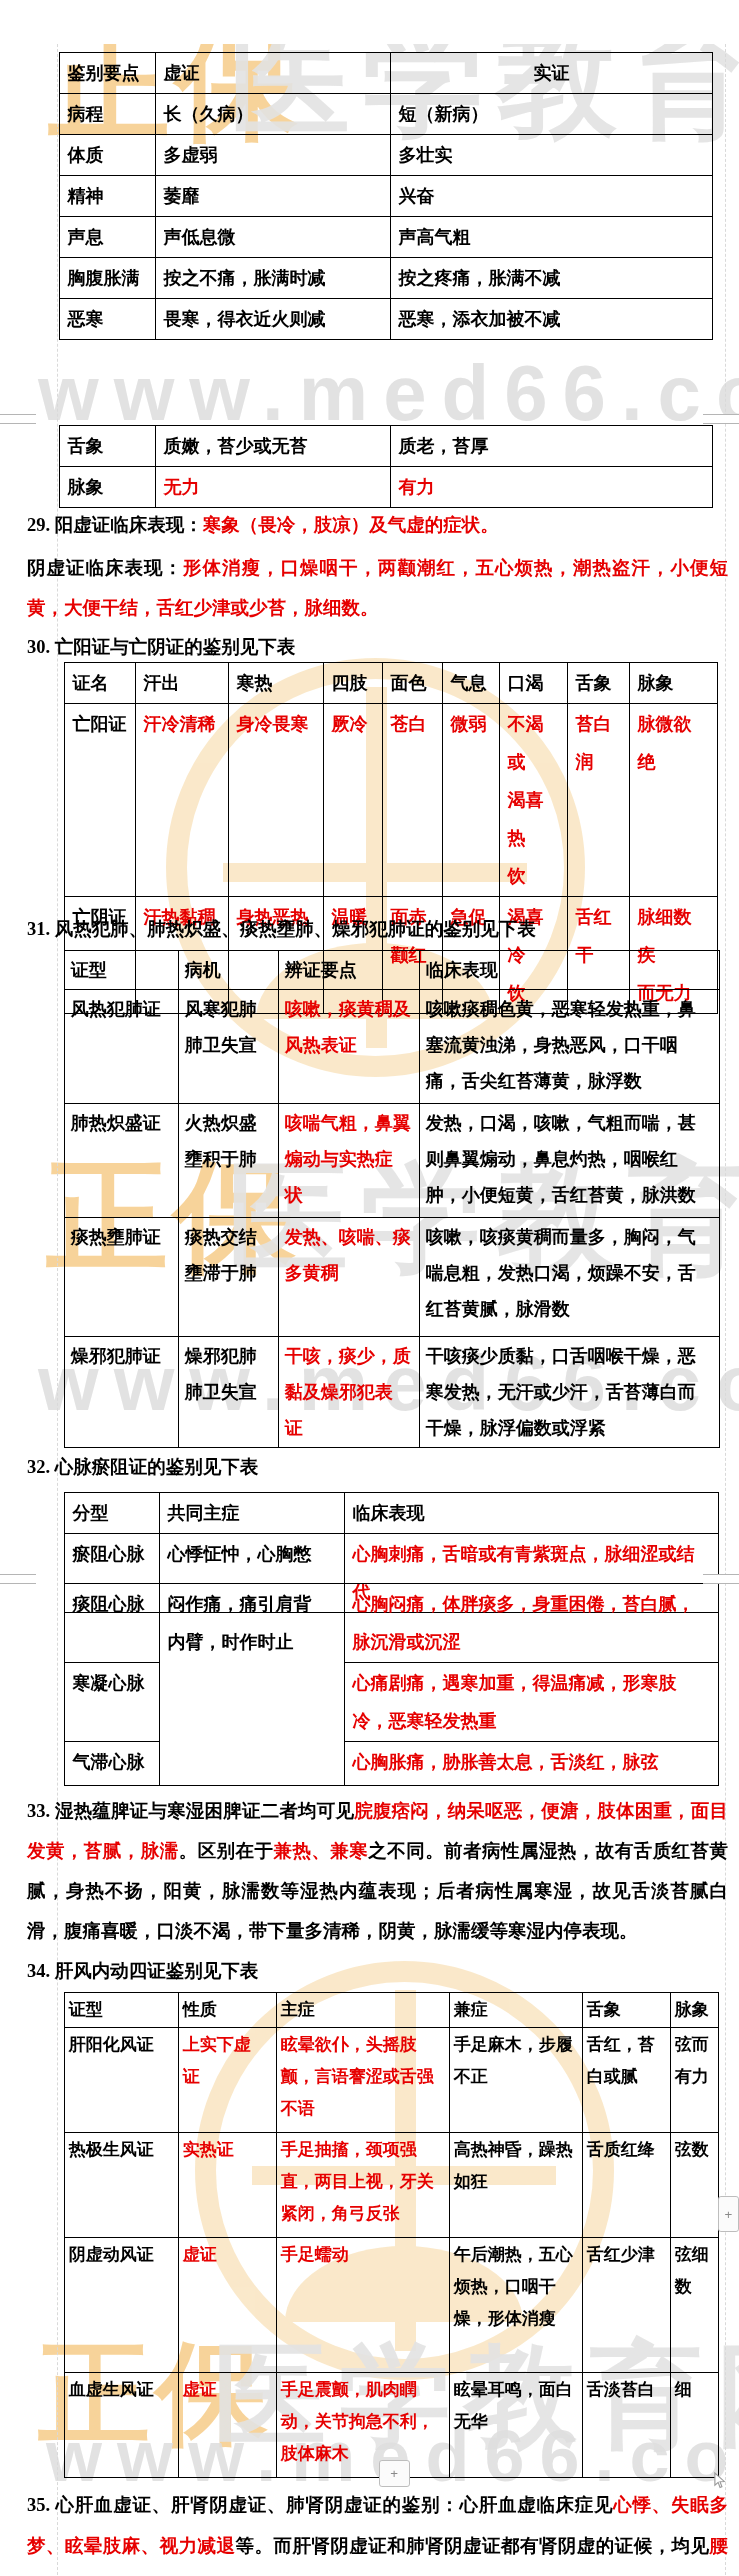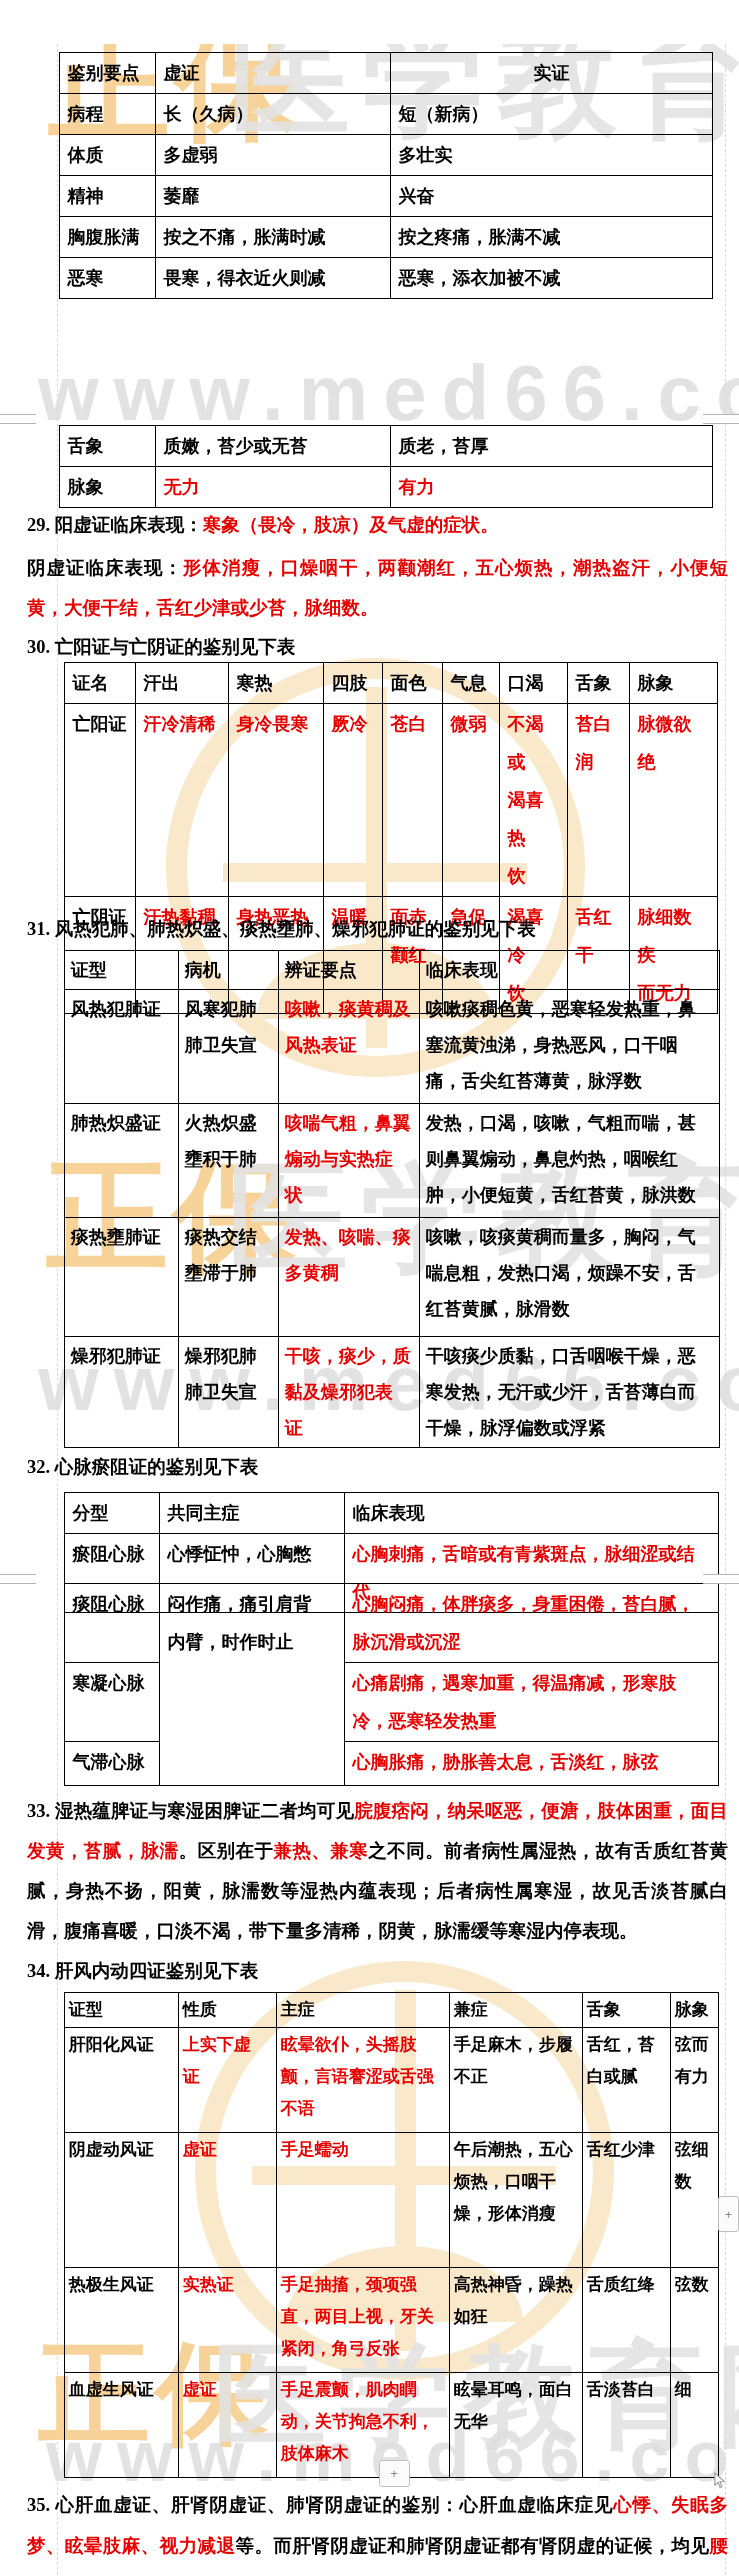--- a/index.html
+++ b/index.html
@@ -95,20 +95,25 @@
         </tr>
     <tr>
           <td>体质</td>
           <td>多虚弱</td>
           <td>多壮实</td>
         </tr>
     <tr>
           <td>精神</td>
           <td>萎靡</td>
           <td>兴奋</td>
+        </tr>
+    <tr>
+          <td>声息</td>
+          <td>声低息微</td>
+          <td>声高气粗</td>
         </tr>
     <tr>
           <td>胸腹胀满</td>
           <td>按之不痛，胀满时减</td>
           <td>按之疼痛，胀满不减</td>
         </tr>
     <tr>
           <td>恶寒</td>
           <td>畏寒，得衣近火则减</td>
           <td>恶寒，添衣加被不减</td>
@@ -337,43 +342,43 @@
           <td class="red">眩晕欲仆，头摇肢
 颤，言语謇涩或舌强
 不语</td>
           <td>手足麻木，步履
 不正</td>
           <td>舌红，苔
 白或腻</td>
           <td>弦而
 有力</td>
     </tr>
+    <tr style="height:105px;">
+      <td>热极生风证</td>
+          <td class="red">实热证</td>
+          <td class="red">手足抽搐，颈项强
+直，两目上视，牙关
+紧闭，角弓反张</td>
+          <td>高热神昏，躁热
+如狂</td>
+          <td>舌质红绛</td>
+          <td>弦数</td>
+    </tr>
     <tr style="height:135px;">
       <td>阴虚动风证</td>
           <td class="red">虚证</td>
           <td class="red">手足蠕动</td>
           <td>午后潮热，五心
 烦热，口咽干
 燥，形体消瘦</td>
           <td>舌红少津</td>
           <td>弦细
 数</td>
     </tr>
     <tr style="height:105px;">
-      <td>热极生风证</td>
-          <td class="red">实热证</td>
-          <td class="red">手足抽搐，颈项强
-直，两目上视，牙关
-紧闭，角弓反张</td>
-          <td>高热神昏，躁热
-如狂</td>
-          <td>舌质红绛</td>
-          <td>弦数</td>
-    </tr>
-    <tr style="height:105px;">
       <td>血虚生风证</td>
           <td class="red">虚证</td>
           <td class="red">手足震颤，肌肉瞤
 动，关节拘急不利，
 肢体麻木</td>
           <td>眩晕耳鸣，面白
 无华</td>
           <td>舌淡苔白</td>
           <td>细</td>
     </tr>

